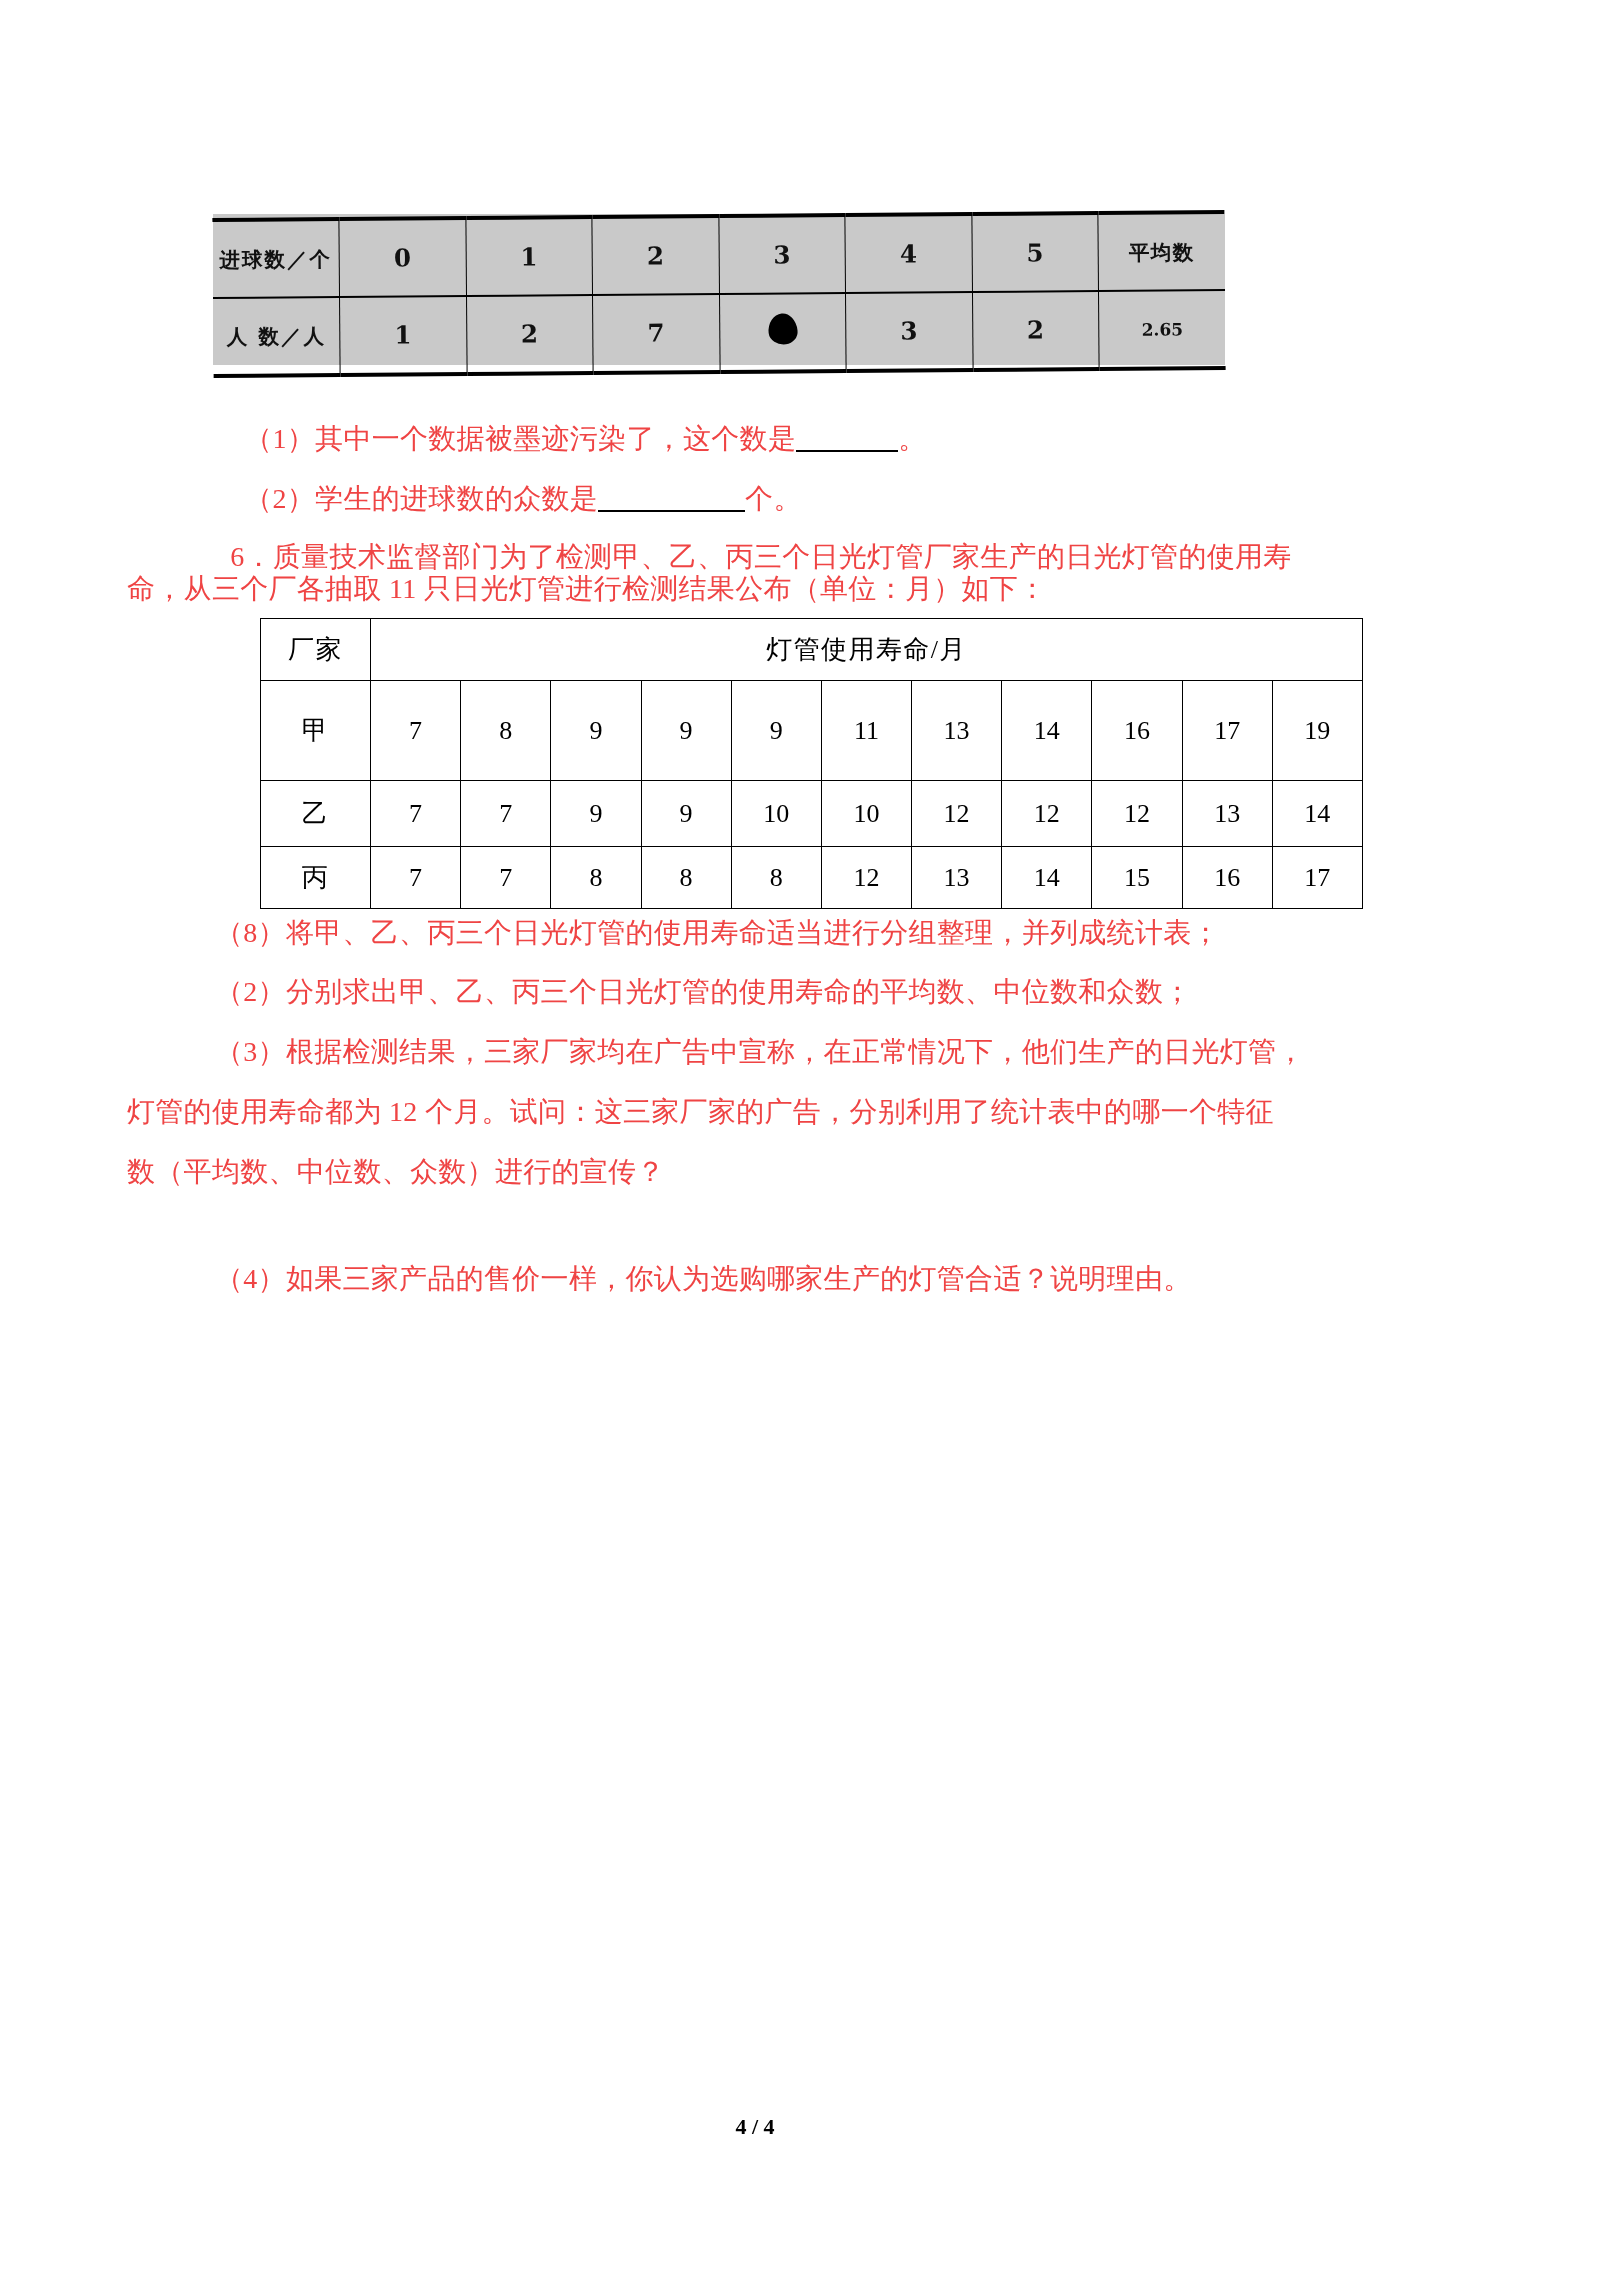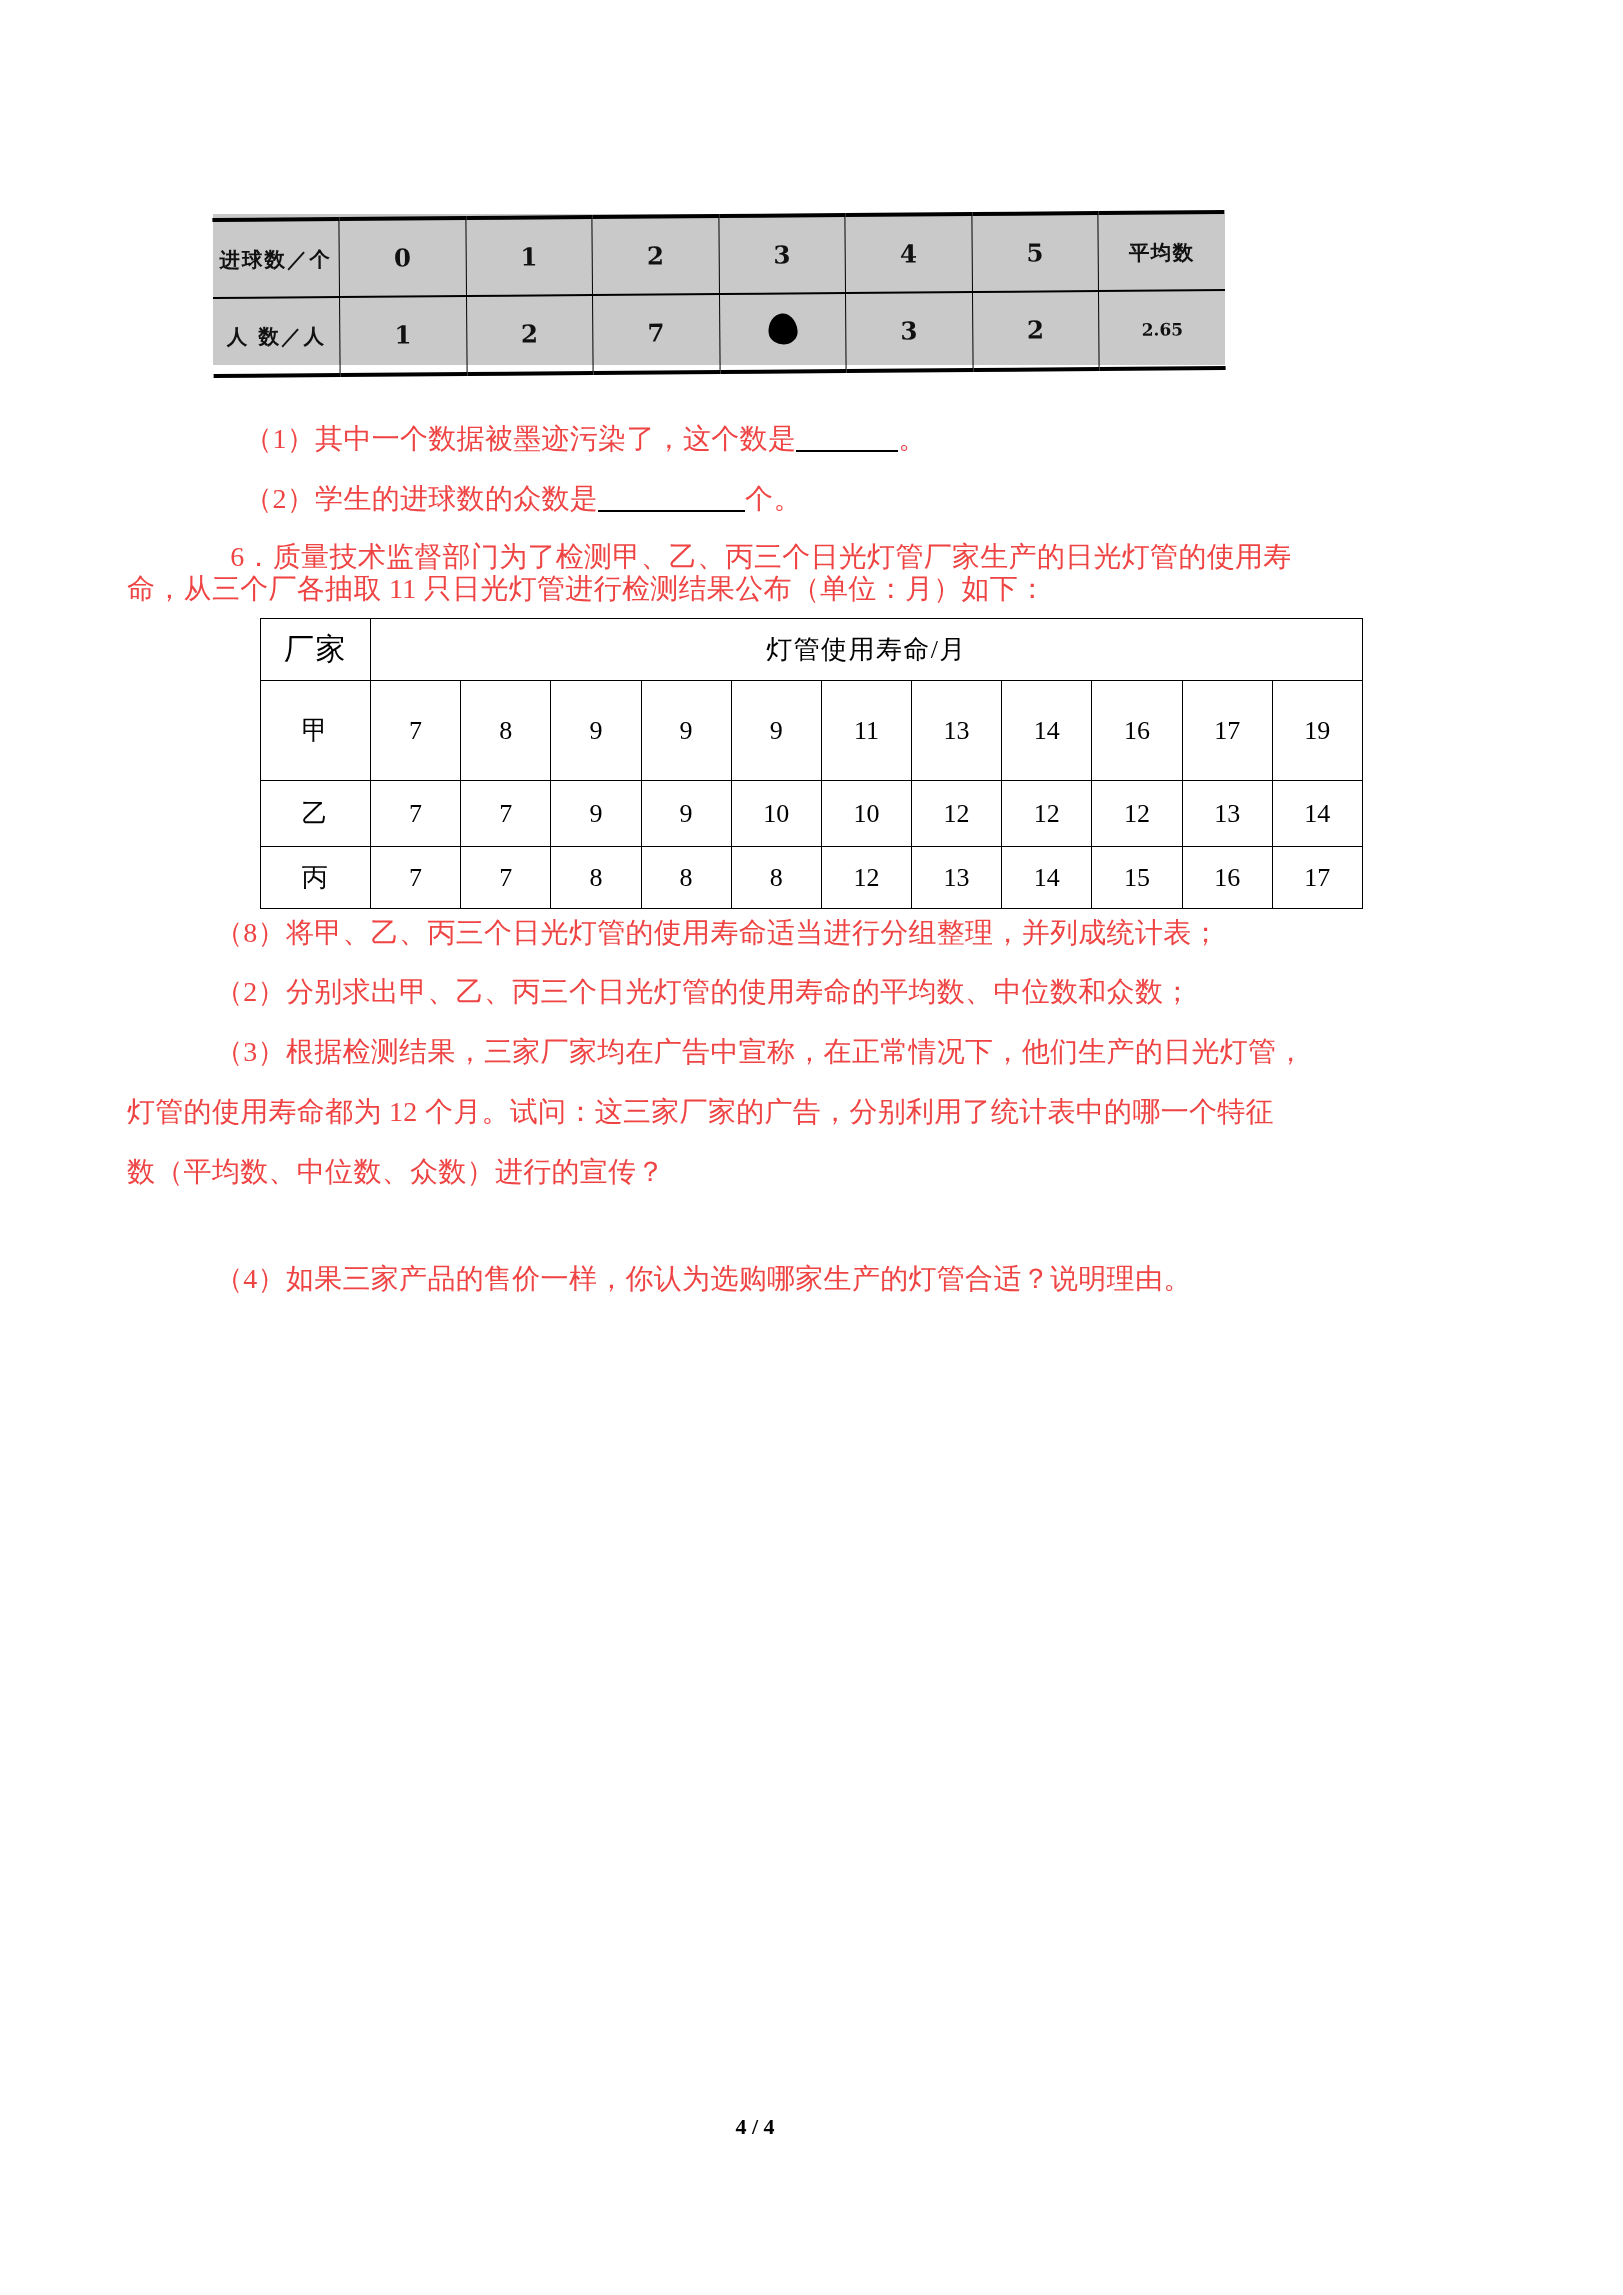--- a/index.html
+++ b/index.html
@@ -109,21 +109,21 @@
     text-align: center;
     vertical-align: middle;
     font-family: "Liberation Serif", "DejaVu Serif", serif;
     font-size: 26px;
     padding: 0;
     color: #000;
   }
   .main-table td.hdr-left {
     width: 109px;
     height: 61px;
-    font-size: 30px;
+    font-size: 26px;
     letter-spacing: 1.4px;
   }
   .main-table td.hdr-span {
     height: 61px;
     font-size: 26px;
     letter-spacing: 1.4px;
   }
   .main-table tr.row-jia td { height: 99px; }
   .main-table tr.row-yi td  { height: 65px; }
   .main-table tr.row-bing td { height: 61px; }

